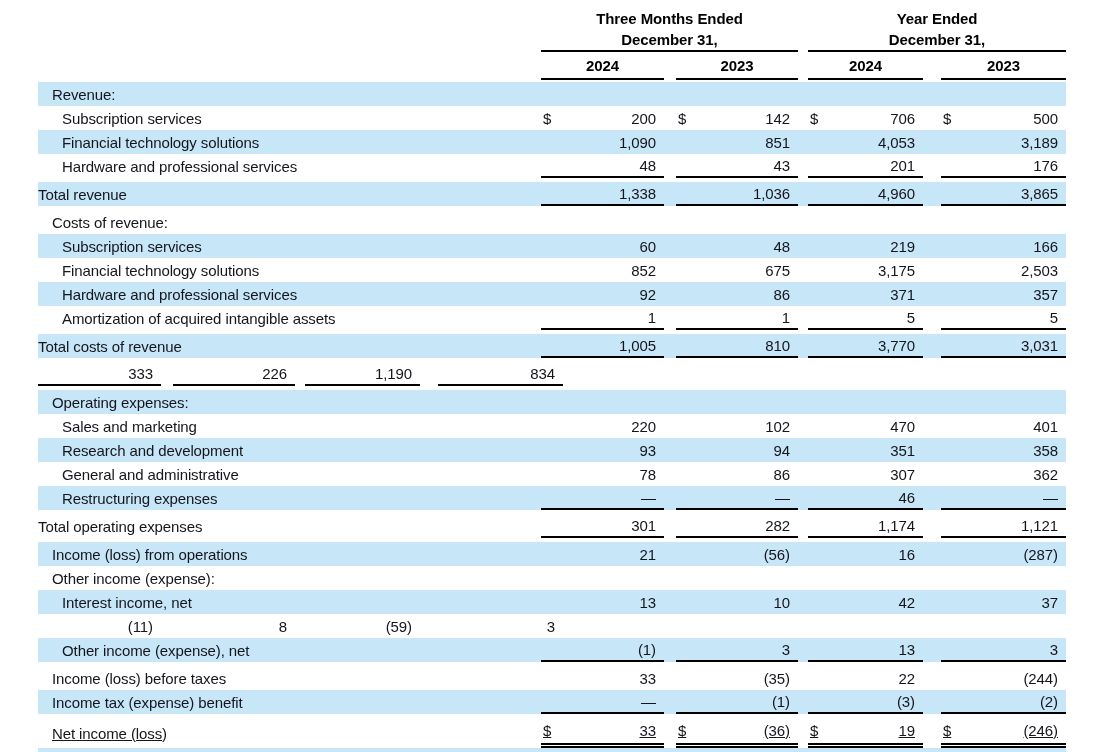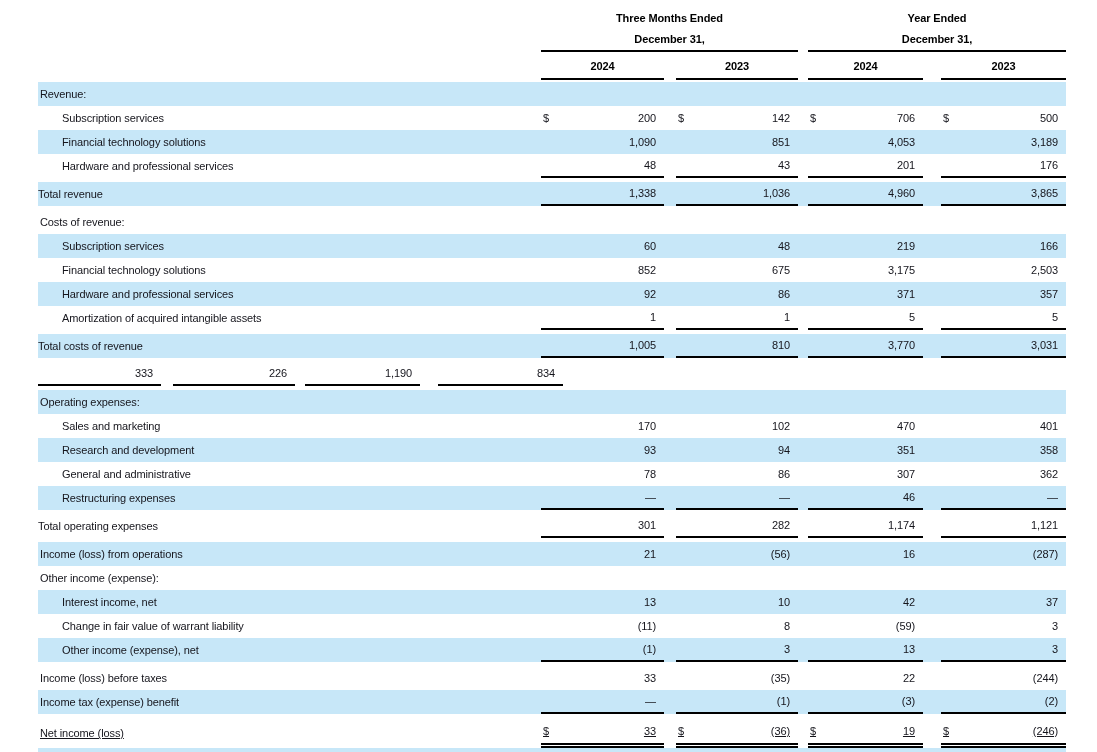--- a/index.html
+++ b/index.html
@@ -3,21 +3,21 @@
 <meta charset="utf-8">
 <style>
   html,body{margin:0;padding:0;background:#ffffff;}
   .sheet{
     position:relative;
     width:1097px;height:752px;
     overflow:hidden;
     background:#ffffff;
     font-family:"Liberation Sans", sans-serif;
     color:#15151c;
-    font-size:11px;
+    font-size:15px;
     letter-spacing:-0.1px;
   }
   
   .header{display:flex;margin-left:541px;width:525px;height:82px;box-sizing:border-box;}
   .hgroup{box-sizing:border-box;}
   .hgroup.g0{width:257px;margin-right:10px;}
   .hgroup.g1{width:258px;}
   .grp-top{height:52px;box-sizing:border-box;border-bottom:2px solid #000;text-align:center;}
   .gt1,.gt2{font-weight:bold;color:#000;line-height:21px;}
   .gt1{padding-top:8px;}
@@ -26,21 +26,21 @@
          font-weight:bold;color:#000000;text-align:center;line-height:22px;}
   
   .c0{width:123px;} .s0{width:12px;} .c1{width:122px;} .s1{width:10px;}
   .c2{width:115px;} .s2{width:18px;} .c3{width:125px;}
   
   .row{display:flex;margin-left:38px;width:1028px;height:24px;box-sizing:border-box;}
   .row.hl{background:#c7e7f8;}
   .row.u1{margin-bottom:4px;}
   .row.u2{height:30px;text-decoration:underline;}
   .cell-label{width:503px;box-sizing:border-box;display:flex;align-items:center;}
-  .ind0{padding-left:2px;} .ind1{padding-left:24px;} .ind2{}
+  .ind0{padding-left:14px;} .ind1{padding-left:24px;} .ind2{}
   .cell{box-sizing:border-box;display:flex;align-items:center;height:100%;
         justify-content:space-between;padding:0 8px 0 2px;}
   .sp{box-sizing:border-box;height:100%;}
   .row.u1 .cell{border-bottom:2px solid #000;}
   .row.u2 .cell{border-bottom:5px double #000;}
   .cell .val{margin-left:auto;text-align:right;}
   .bottom-strip{height:24px;}
 </style>
 </head>
 <body>
@@ -307,21 +307,21 @@
           <span class="val"></span>
         </div>
         <div class="sp s2"></div>
         <div class="cell c3">
           <span class="val"></span>
         </div>
       </div>
       <div class="row">
         <div class="cell-label ind1">Sales and marketing</div>
         <div class="cell c0">
-          <span class="val">170</span>
+          <span class="val">220</span>
         </div>
         <div class="sp s0"></div>
         <div class="cell c1">
           <span class="val">102</span>
         </div>
         <div class="sp s1"></div>
         <div class="cell c2">
           <span class="val">470</span>
         </div>
         <div class="sp s2"></div>
@@ -449,21 +449,20 @@
         <div class="sp s1"></div>
         <div class="cell c2">
           <span class="val">42</span>
         </div>
         <div class="sp s2"></div>
         <div class="cell c3">
           <span class="val">37</span>
         </div>
       </div>
       <div class="row">
-        <div class="cell-label ind1">Change in fair value of warrant liability</div>
         <div class="cell c0">
           <span class="val">(11)</span>
         </div>
         <div class="sp s0"></div>
         <div class="cell c1">
           <span class="val">8</span>
         </div>
         <div class="sp s1"></div>
         <div class="cell c2">
           <span class="val">(59)</span>

